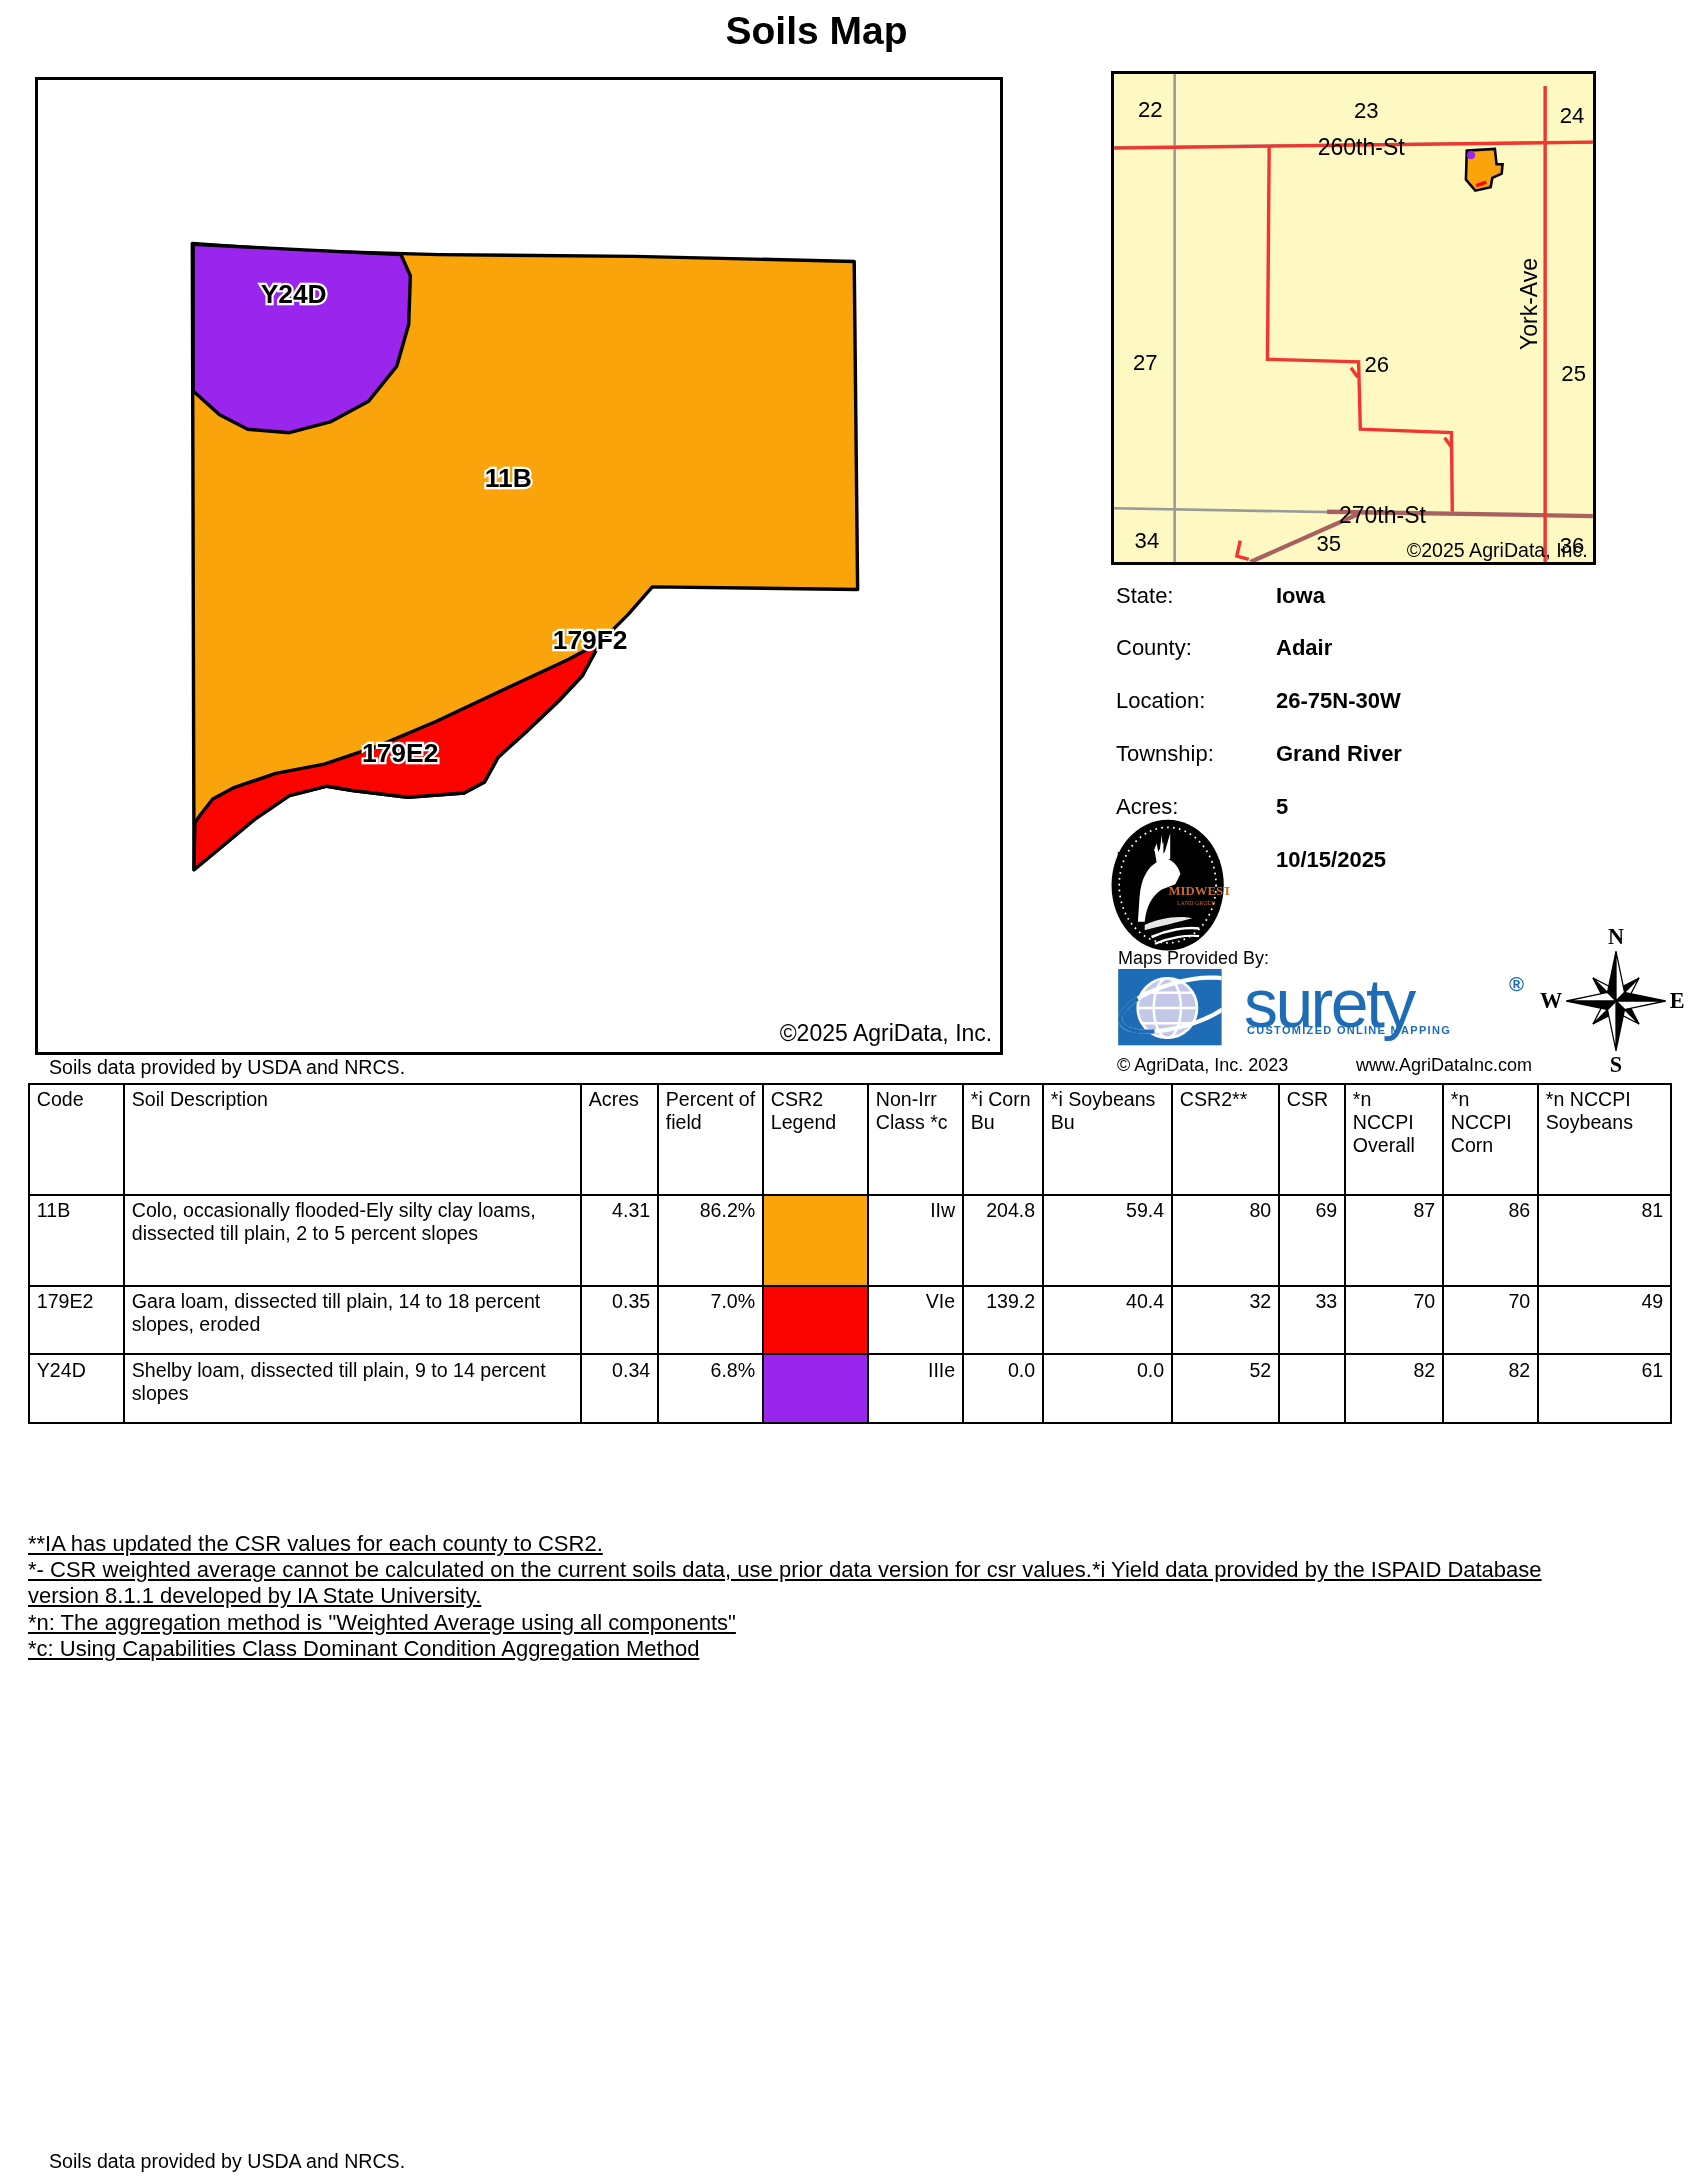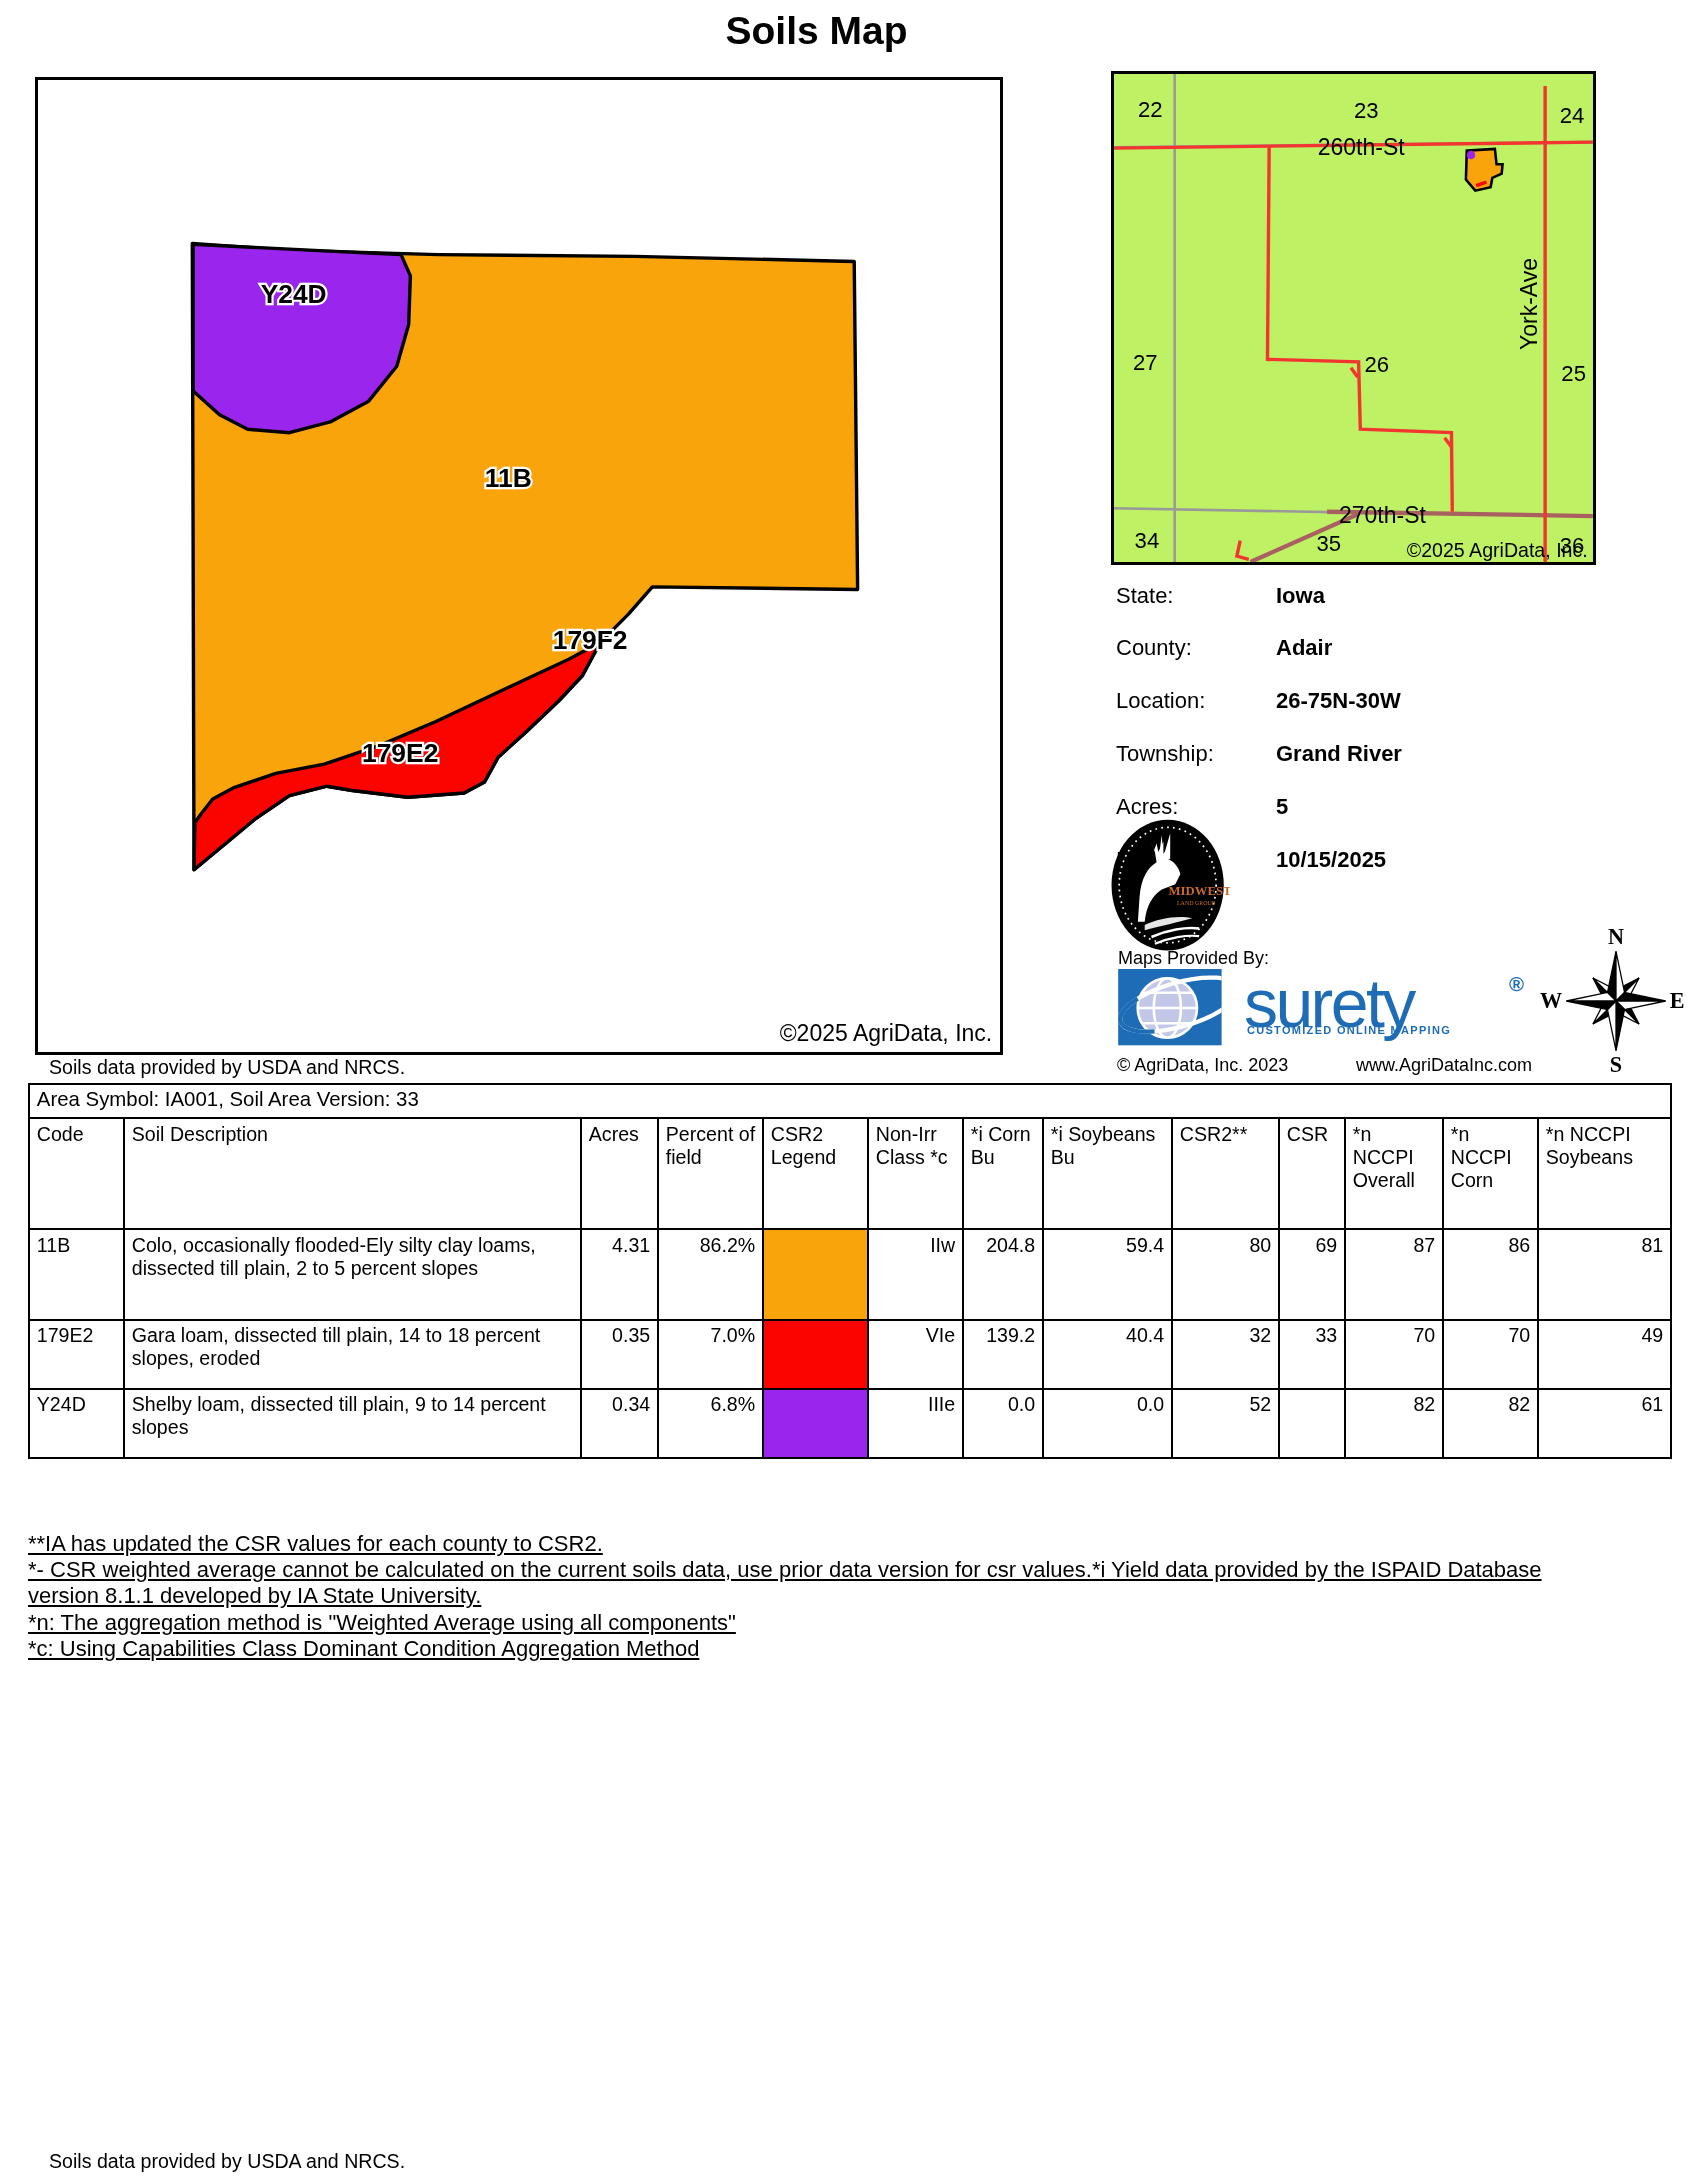--- a/index.html
+++ b/index.html
@@ -9,21 +9,21 @@
   }
   .abs{position:absolute;}
   
   #page-title{left:0;top:8.5px;width:1633px;text-align:center;font-size:39px;font-weight:bold;}
   
   #map-box{left:35px;top:77px;width:962px;height:972px;border:3.4px solid #000;background:#fff;}
   #map-box svg{display:block;}
   .soil-label{font-size:31px;font-weight:bold;fill:#000;stroke:#fff;stroke-width:5px;paint-order:stroke;text-anchor:middle;}
   .map-copy{font-size:27px;fill:#000;}
   
-  #inset-box{left:1111px;top:71px;width:479px;height:488px;border:3.4px solid #000;background:#bef264;}
+  #inset-box{left:1111px;top:71px;width:479px;height:488px;border:3.4px solid #000;background:#fef9c3;}
   .sec-num{font-size:26px;fill:#000;}
   .street{font-size:27px;fill:#000;}
   .inset-copy{font-size:23px;fill:#000;}
   
   .info-row{position:absolute;left:1116px;width:477px;height:37px;font-size:22px;}
   .info-label{display:inline-block;width:160px;}
   .info-value{font-weight:bold;}
   
   #maps-provided{left:1118px;top:948px;font-size:18px;}
   #surety-word{left:1244px;top:969px;font-size:68px;font-weight:normal;color:#1E6CB5;letter-spacing:-2.6px;line-height:1;}
@@ -220,23 +220,20 @@
       <col style="width:95px">
       <col style="width:80px">
       <col style="width:129px">
     <col style="width:107px">
       <col style="width:66px">
       <col style="width:98px">
       <col style="width:95px">
       <col style="width:133px">
   </colgroup>
   <tbody>
-      <tr>
-        <td class="area-hdr" colspan="13">Area Symbol: IA001, Soil Area Version: 33</td>
-      </tr>
   <tr class="hdr">
     <td>Code</td>
     <td>Soil Description</td>
     <td>Acres</td>
     <td>Percent of field</td>
     <td>CSR2 Legend</td>
     <td>Non-Irr Class *c</td>
     <td>*i Corn Bu</td>
     <td>*i Soybeans Bu</td>
     <td>CSR2**</td>

